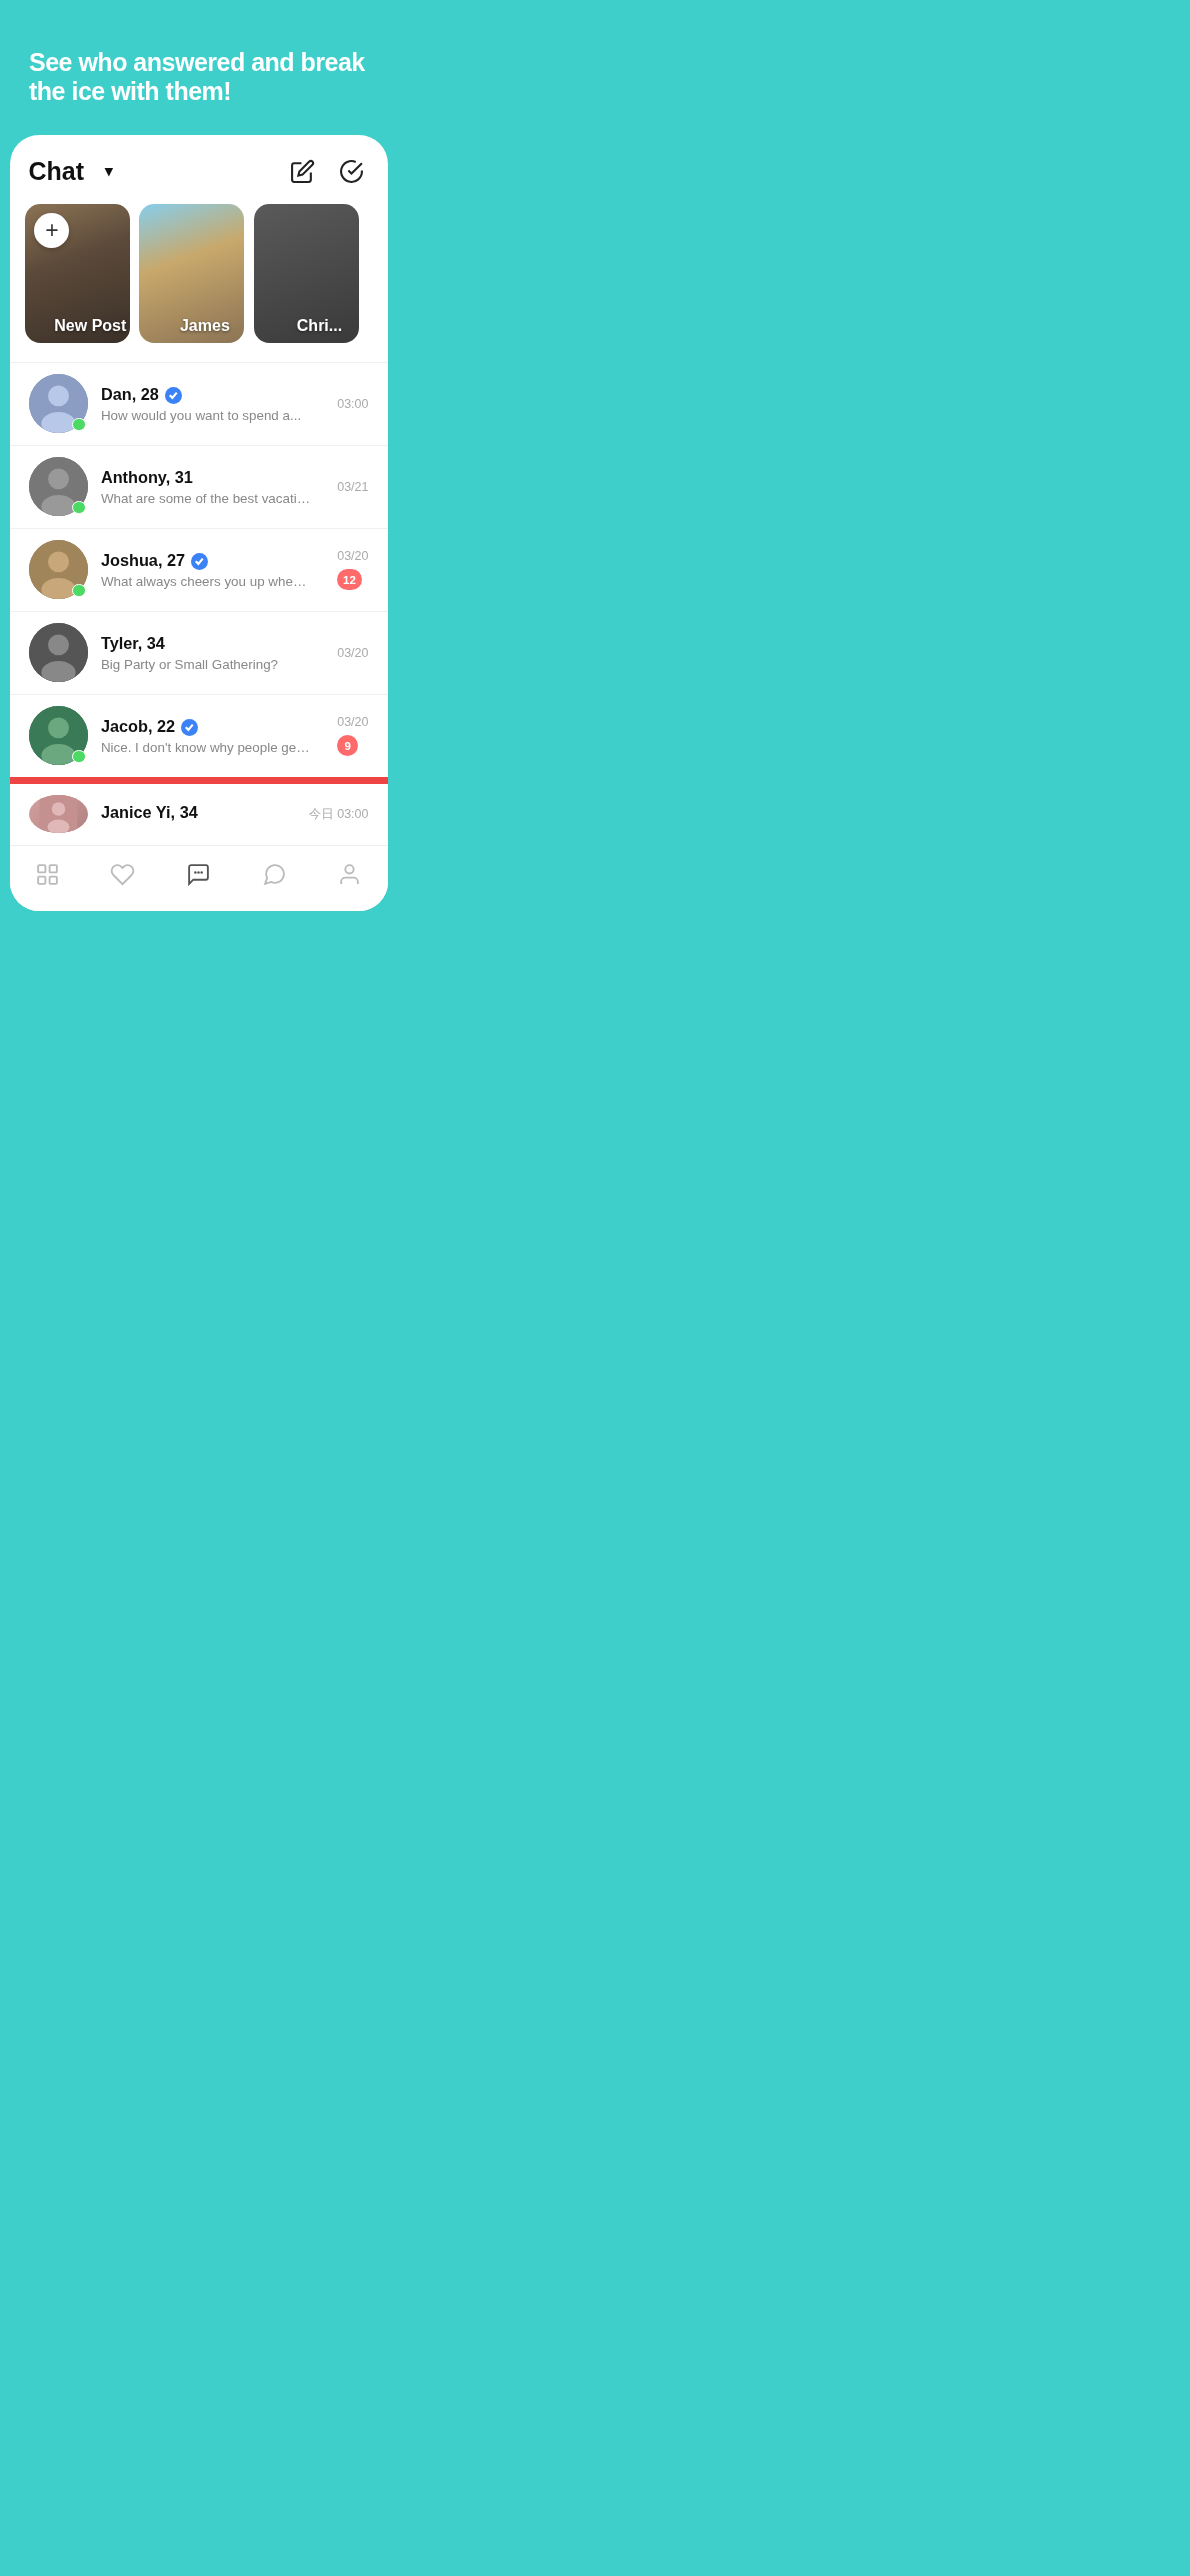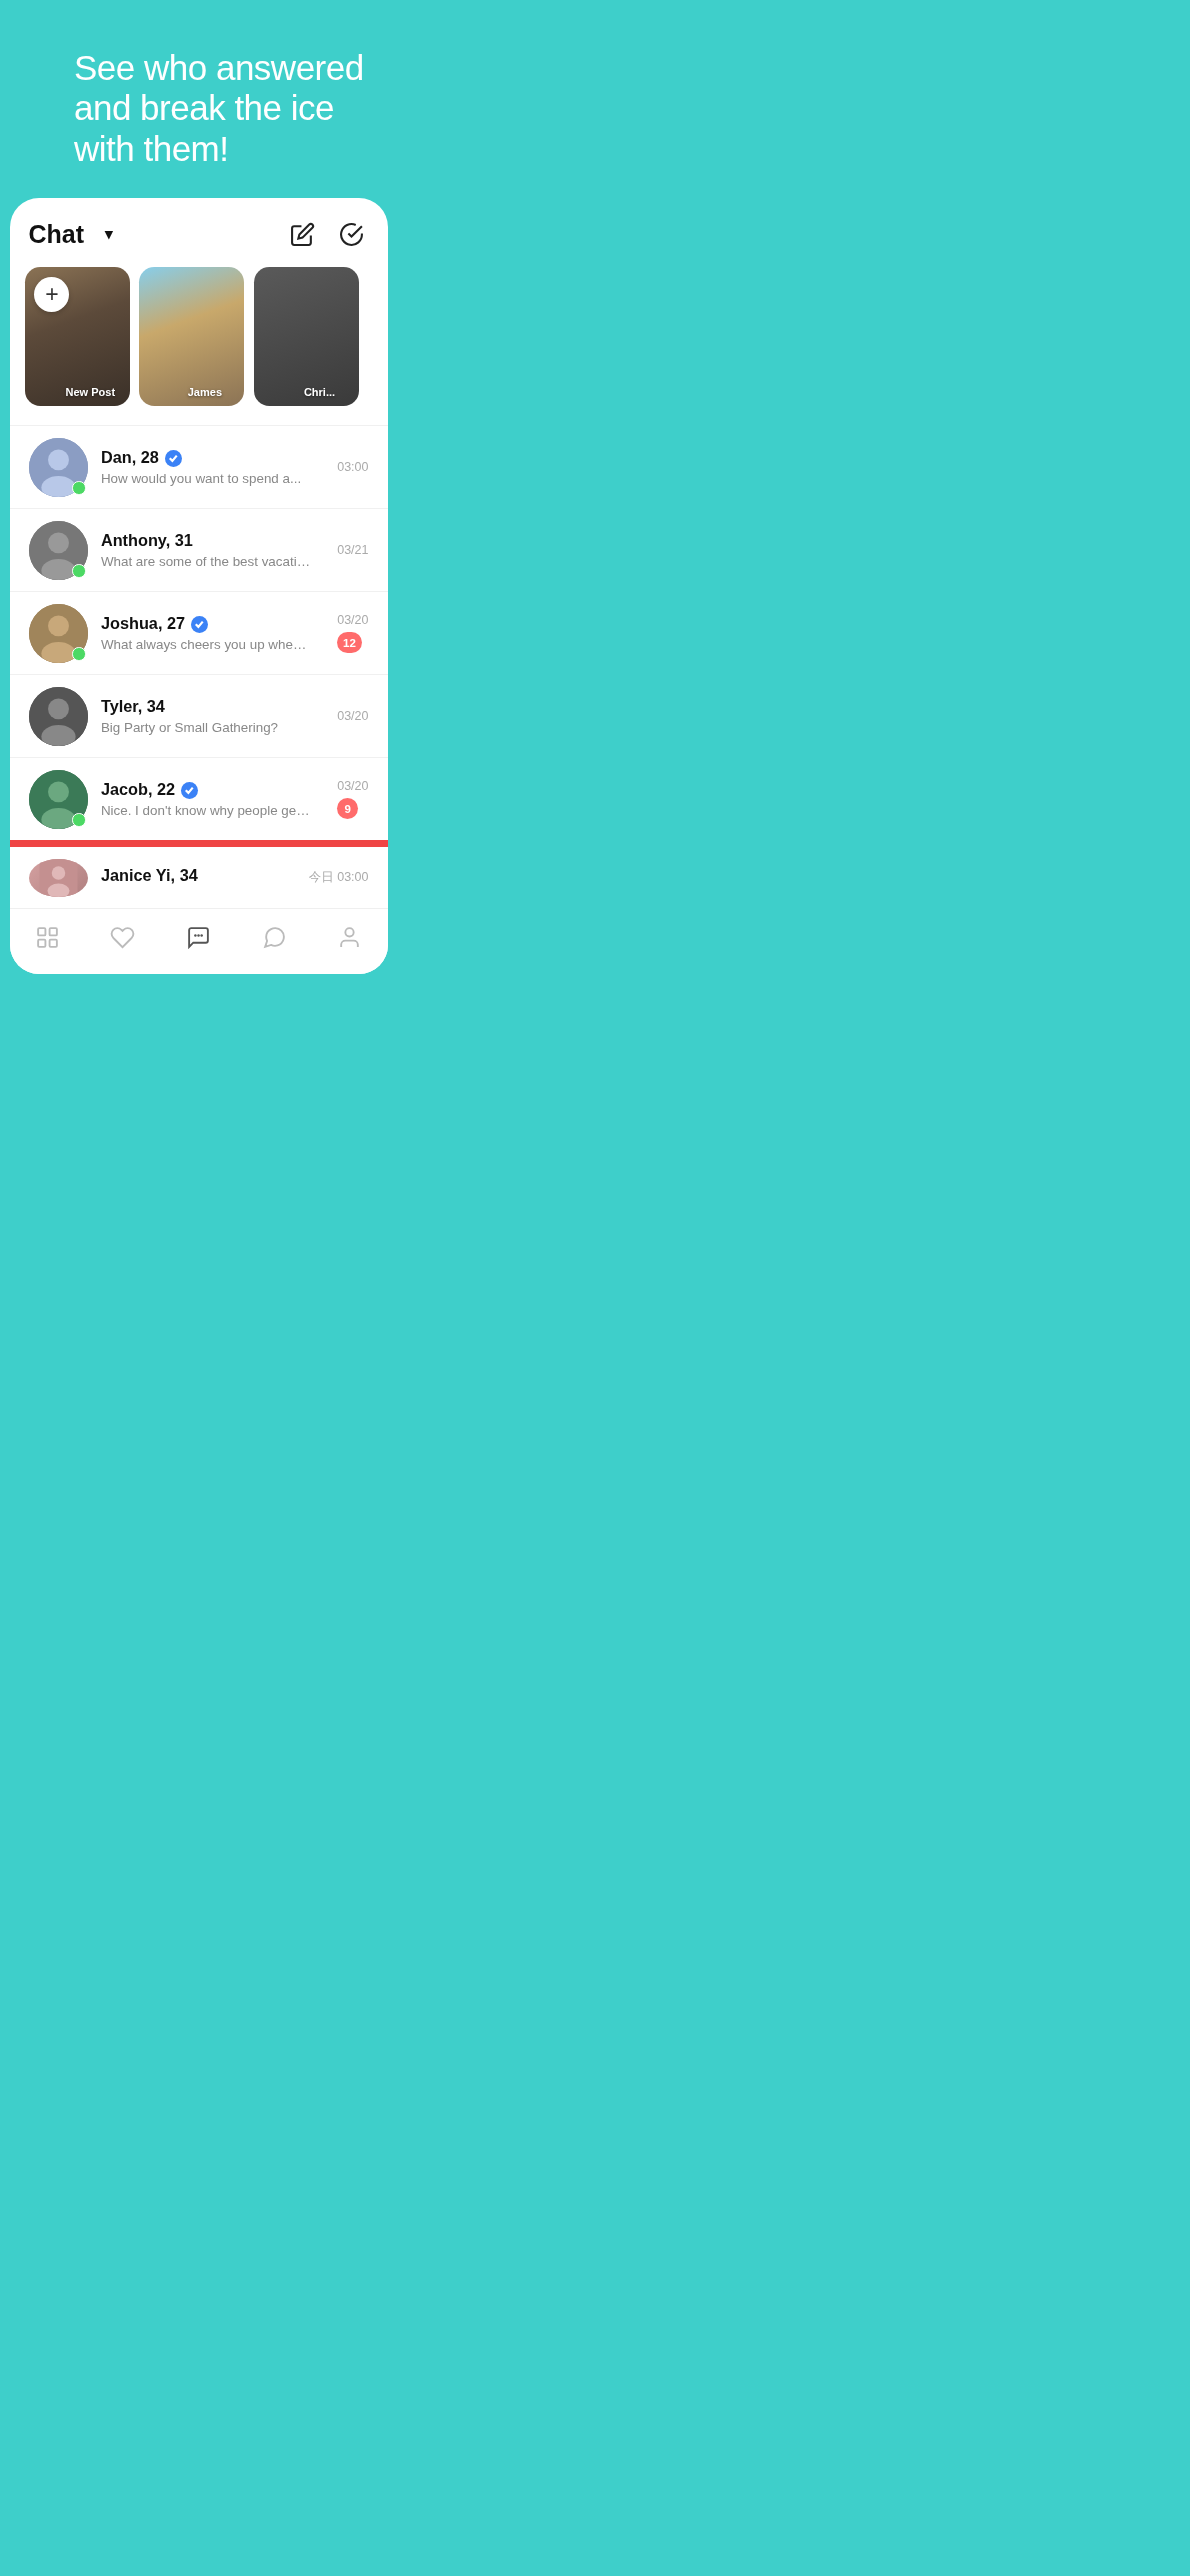--- a/index.html
+++ b/index.html
@@ -16,25 +16,24 @@
       overflow-x: hidden;
     }
 
     .hero-section {
       width: 100%;
       padding: 48px 29px 29px 29px;
       color: white;
     }
 
     .hero-title {
-      font-size: 35px;
-      font-weight: 400;
+      font-size: 25px;
+      font-weight: 700;
       line-height: 1.15;
       letter-spacing: -0.5px;
-      margin-left: 45px;
     }
 
     .app-card {
       width: calc(100% - 19px);
       background: white;
       border-radius: 29px;
       margin: 0 9.6px 19px 9.6px;
       padding: 19px 0 0 0;
       overflow: hidden;
       flex: 1;
@@ -153,21 +152,21 @@
       box-shadow: 0 1.9px 5.8px rgba(0,0,0,0.2);
     }
 
     .story-label {
       position: absolute;
       bottom: 7.7px;
       left: 0;
       right: 0;
       text-align: center;
       color: white;
-      font-size: 11px;
+      font-size: 16px;
       font-weight: 600;
       text-shadow: 0 1px 2.9px rgba(0,0,0,0.5);
       padding-left: 26px;
     }
 
     .new-date-badge {
       position: absolute;
       top: 9.6px;
       left: 50%;
       transform: translateX(-50%);

